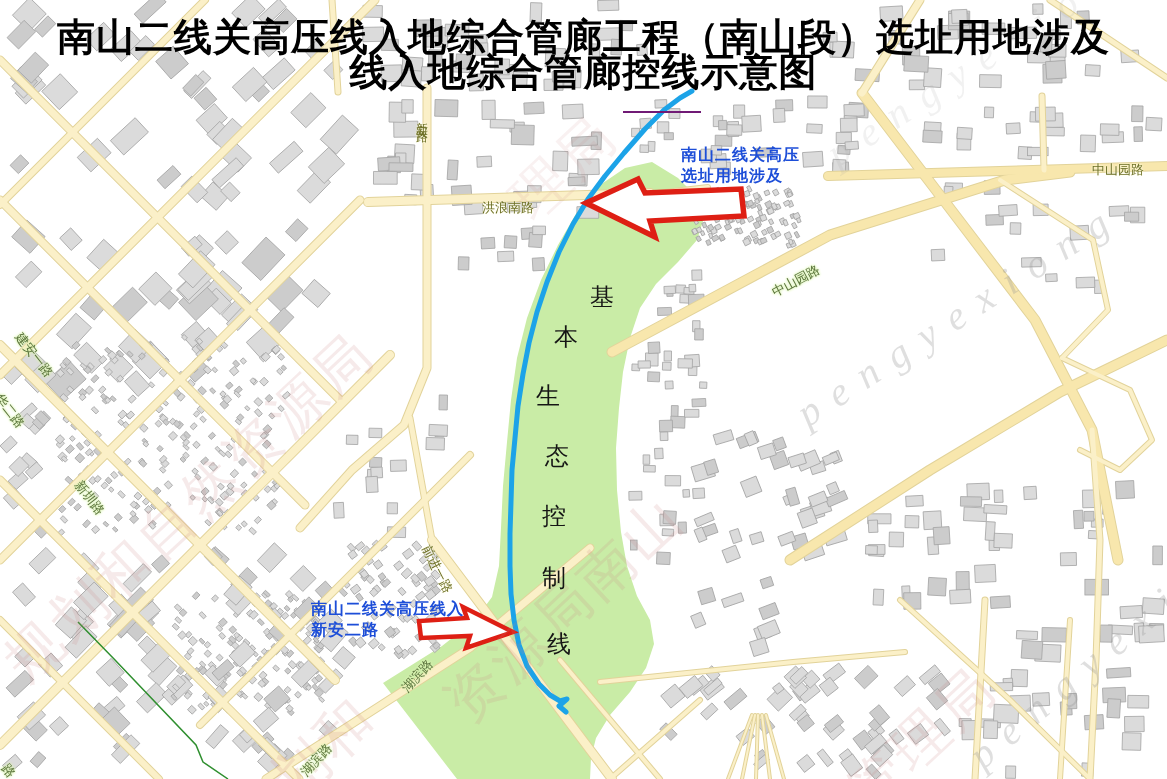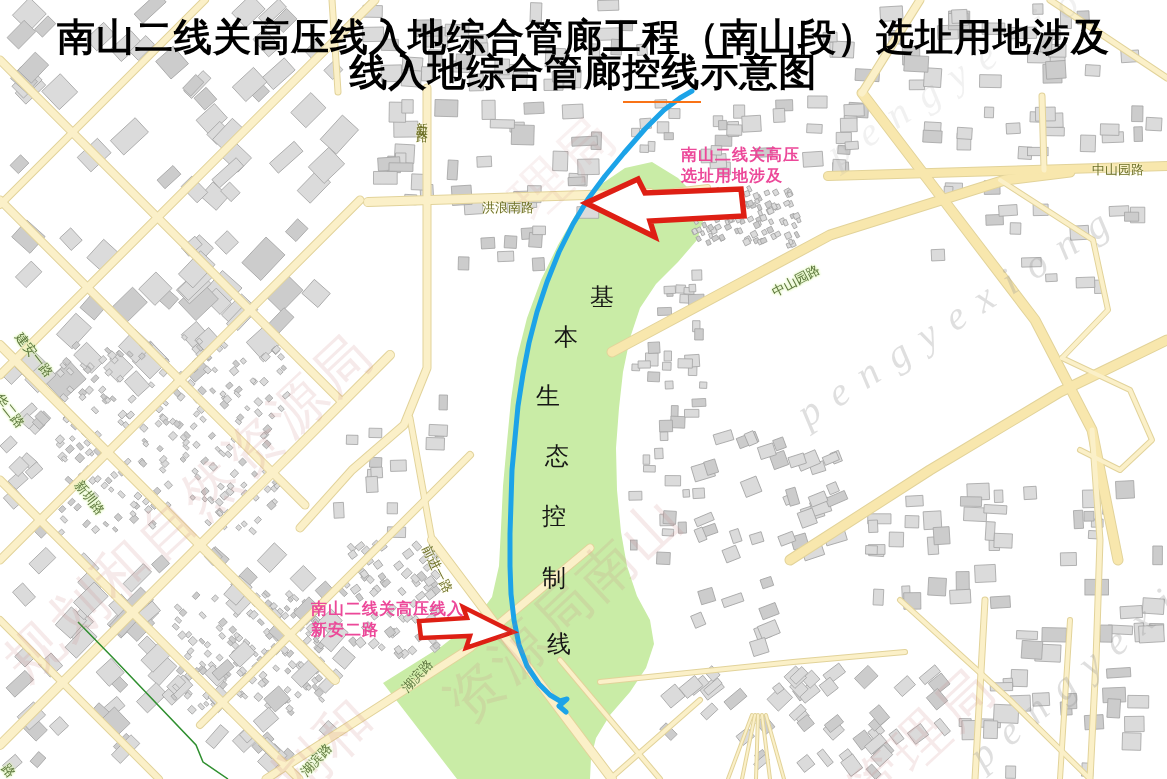--- a/index.html
+++ b/index.html
@@ -3,23 +3,23 @@
 <meta charset="utf-8">
 <style>
   html,body{margin:0;padding:0;background:#fff;}
   .stage{position:relative;width:1167px;height:779px;overflow:hidden;background:#fff;
          font-family:"Liberation Sans","DejaVu Sans",sans-serif;}
   .stage svg{position:absolute;left:0;top:0;z-index:1;}
   .abs{position:absolute;white-space:nowrap;}
   .title{left:0;right:0;text-align:center;font-family:"Liberation Serif","DejaVu Serif",serif;
          font-weight:bold;font-size:38px;color:#000;letter-spacing:1px;z-index:10;}
   .t1{top:12px;} .t2{top:47px;}
-  .ul{border-bottom:2px solid #f97316;padding-bottom:8px;}
+  .ul{border-bottom:2px solid #701a75;padding-bottom:18px;}
   .callout{font-family:"Liberation Serif","DejaVu Serif",serif;font-weight:bold;font-size:16px;
-           line-height:21px;color:#ec4899;letter-spacing:1px;z-index:10;}
+           line-height:21px;color:#1d4ed8;letter-spacing:1px;z-index:10;}
   .eco{font-family:"Liberation Serif","DejaVu Serif",serif;font-size:24px;color:#151515;z-index:9;}
   .rl{font-size:13px;color:#6b6e24;text-shadow:0 0 2px #fdfbe0,0 0 2px #fdfbe0;z-index:8;}
   .glow{color:#57703a;text-shadow:0 0 3px #d9f2ae,0 0 3px #d9f2ae,0 0 2px #e6f8c6;}
   .vert{writing-mode:vertical-rl;text-orientation:upright;letter-spacing:3px;}
   .wm{z-index:6;pointer-events:none;}
   .wm-en{font-family:"Liberation Serif","DejaVu Serif",serif;font-style:italic;font-size:40px;
          letter-spacing:16px;color:rgba(150,150,150,0.30);}
   .wm-en.faint{color:rgba(160,160,160,0.15);}
   .wm-cn{font-family:"Liberation Serif","DejaVu Serif",serif;font-size:56px;letter-spacing:4px;
          color:rgba(201,128,128,0.17);}

